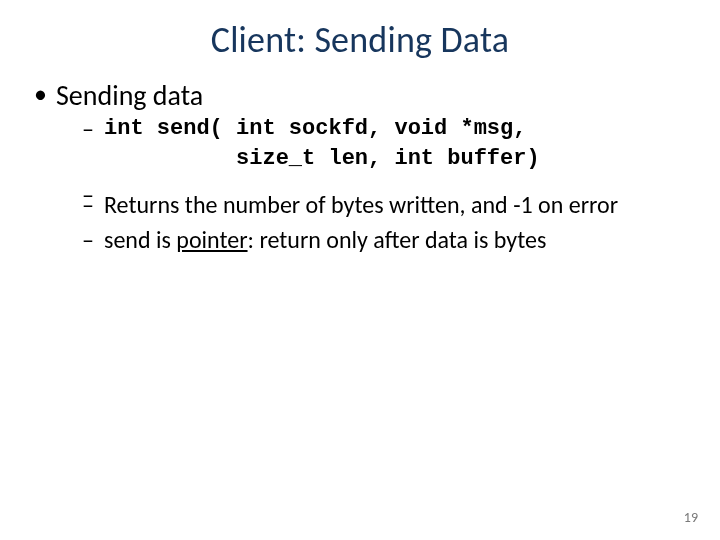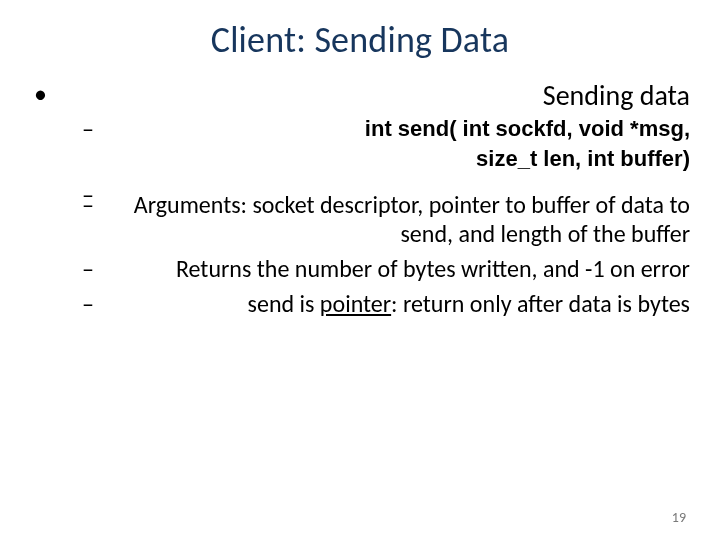--- a/index.html
+++ b/index.html
@@ -32,21 +32,20 @@
     list-style: none;
     margin: 0;
     padding: 0 0 0 2px;
   }
   ul.level1 > li {
     font-size: 28px;
     line-height: 1.15;
     margin: 0 0 2px 0;
     position: relative;
     padding-left: 24px;
-    text-align: right;
   }
   ul.level1 > li::before {
     content: "•";
     position: absolute;
     left: 2px;
     top: 0;
     font-size: 26px;
   }
   ul.level2 {
     list-style: none;
@@ -61,36 +60,36 @@
     padding-left: 22px;
   }
   ul.level2 > li::before {
     content: "–";
     position: absolute;
     left: 0;
     top: 0;
     font-size: 24px;
   }
   .code {
-    font-family: Liberation Sans, sans-serif;
+    font-family: Liberation Mono, monospace;
     font-weight: bold;
     font-size: 22px;
     display: block;
     line-height: 1.35;
     white-space: pre;
   }
   .underline {
     text-decoration: underline;
   }
   .spacer {
     height: 26px;
   }
   .pagenum {
     position: absolute;
-    right: 34px;
+    right: 22px;
     bottom: 14px;
     font-size: 14px;
     color: #7a7a7a;
     font-family: Calibri, Arial, sans-serif;
   }
 </style>
 </head>
 <body>
 
 <div class="slide">
@@ -103,23 +102,20 @@
 
       <ul class="level2">
 
         <li>
           <span class="code">int send( int sockfd, void *msg,</span>
           <span class="code">          size_t len, int buffer)</span>
         </li>
 
         <li class="spacer" style="list-style:none;padding:0;margin:0;height:10px"></li>
 
-        <li>
-          <span>Arguments: socket descriptor, pointer to buffer of data to send, and length of the buffer</span>
-        </li>
 
         <li>
           <span>Returns the number of bytes written, and -1 on error</span>
         </li>
 
         <li>
           <span>send is </span><span class="underline">pointer</span><span>: return only after data is bytes</span>
         </li>
 
         <li style="visibility:hidden;height:20px;margin:0;padding:0"></li>

